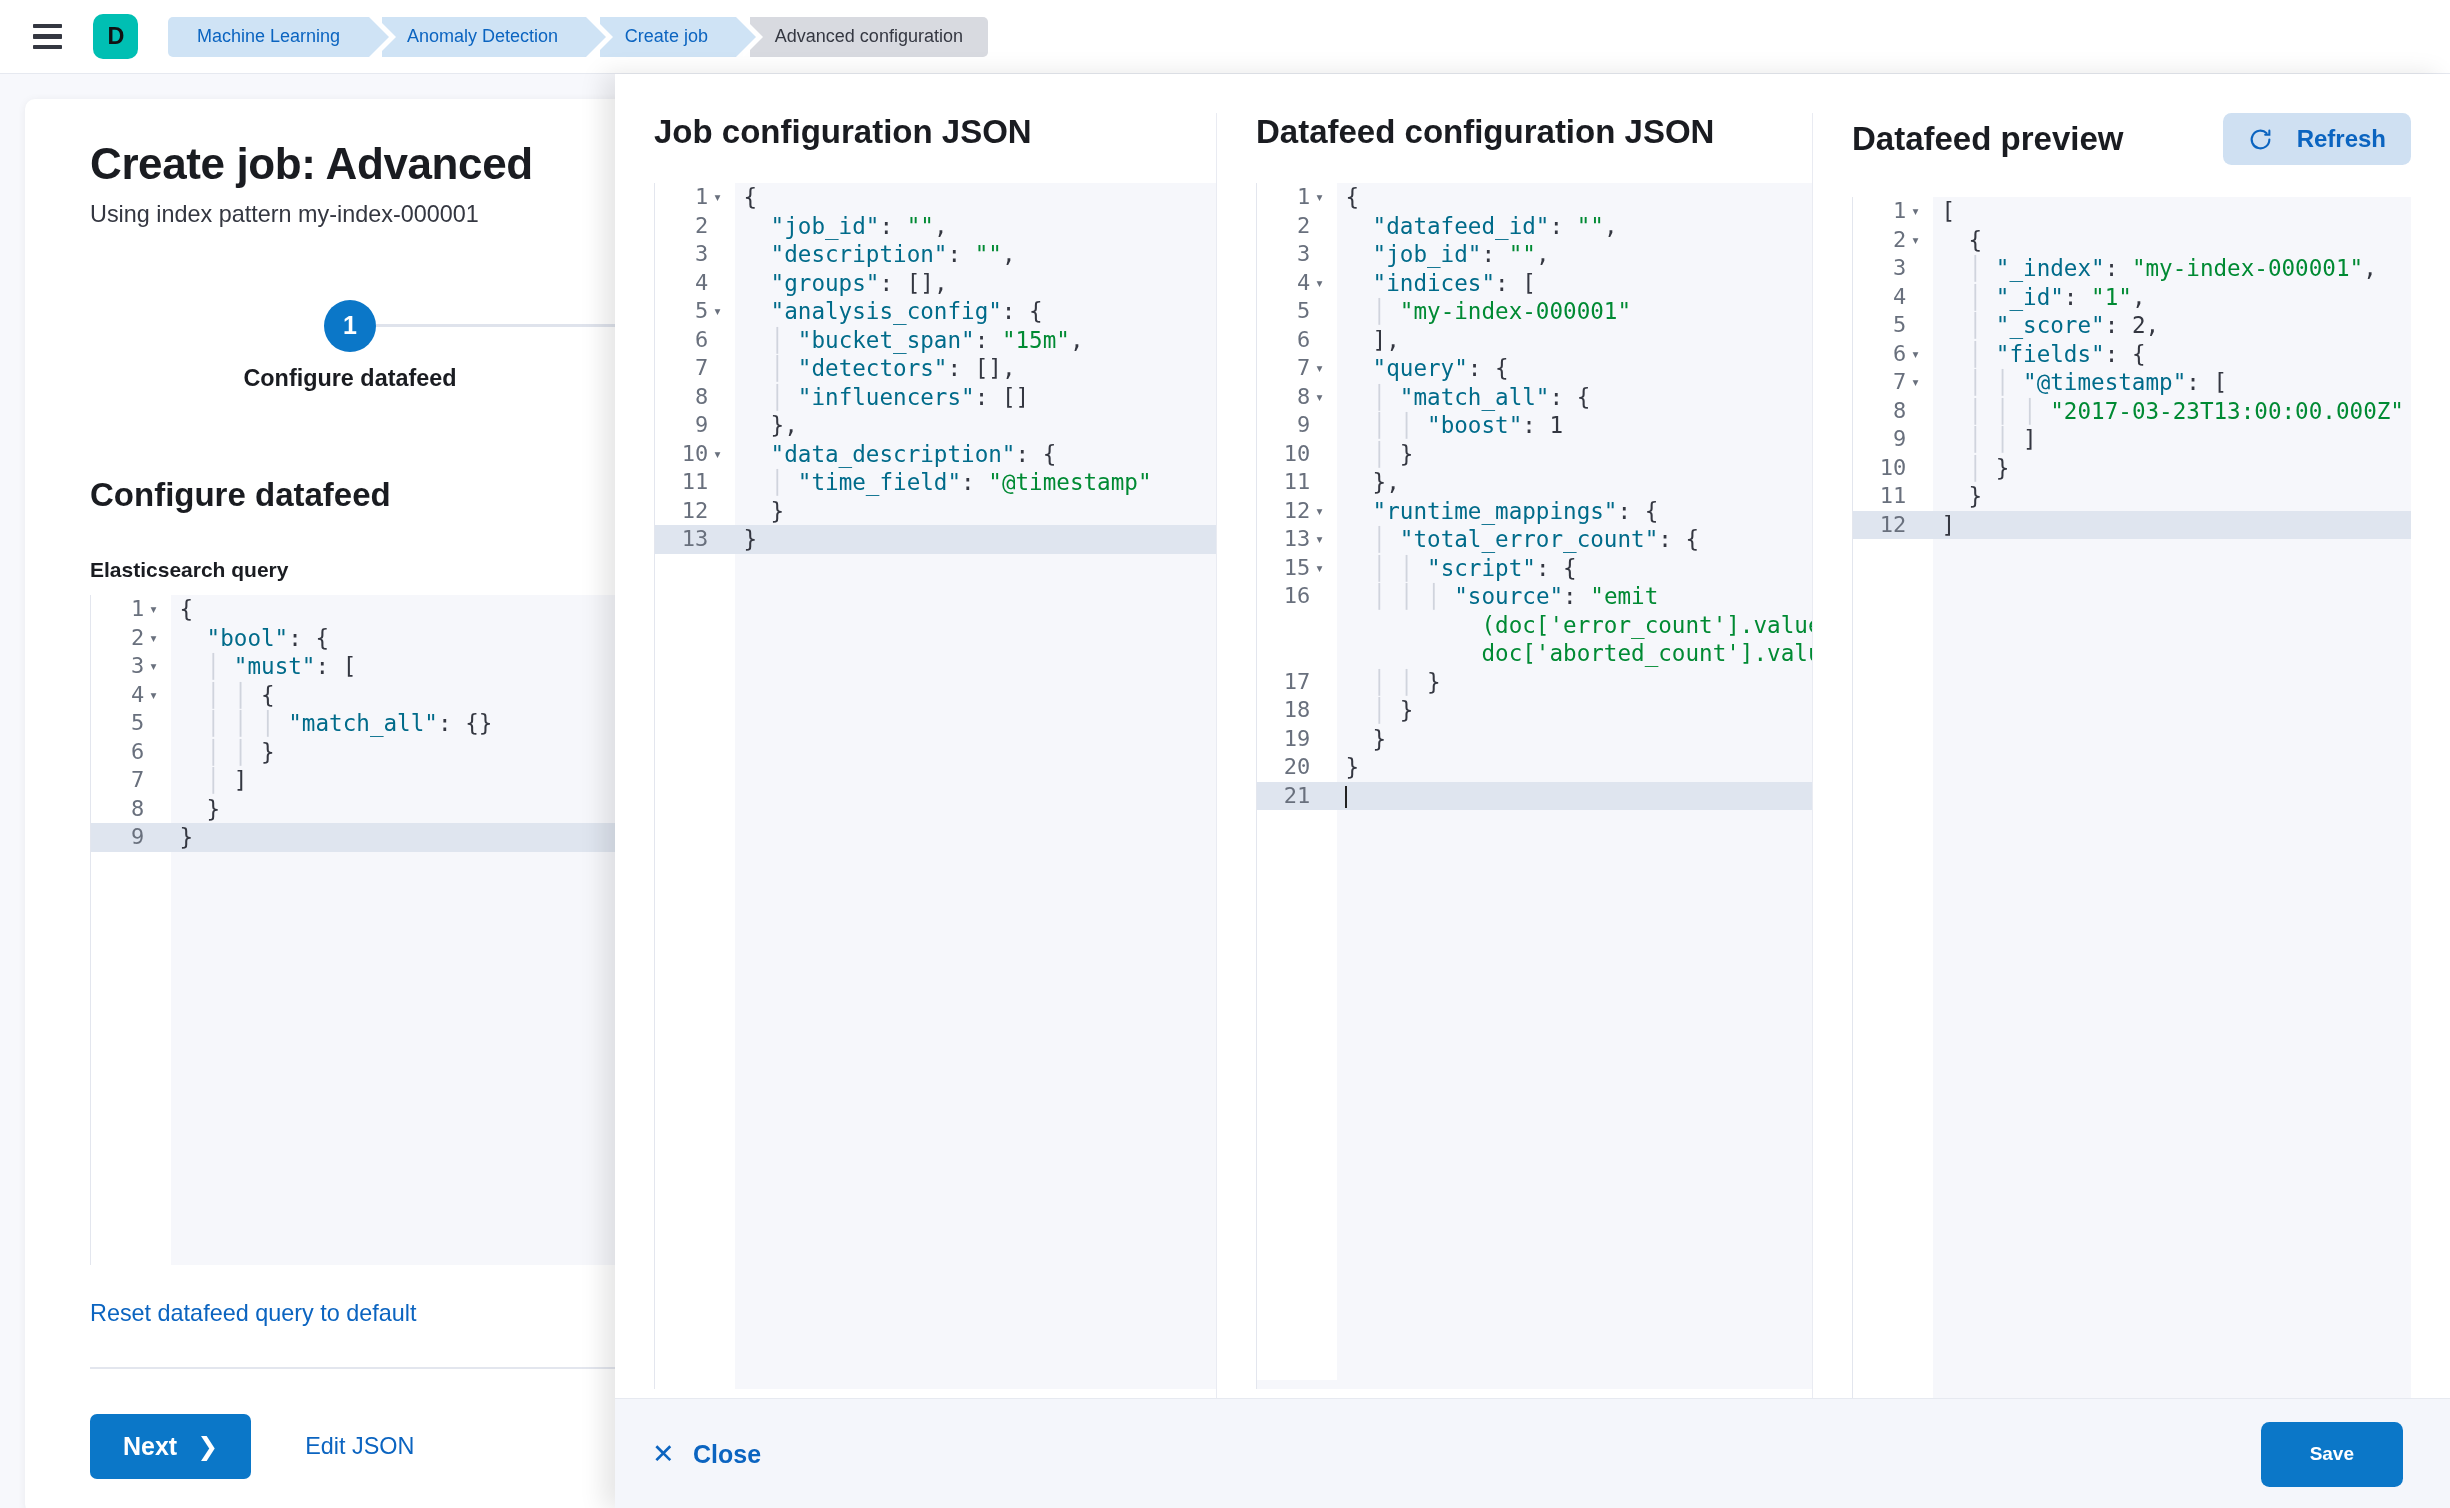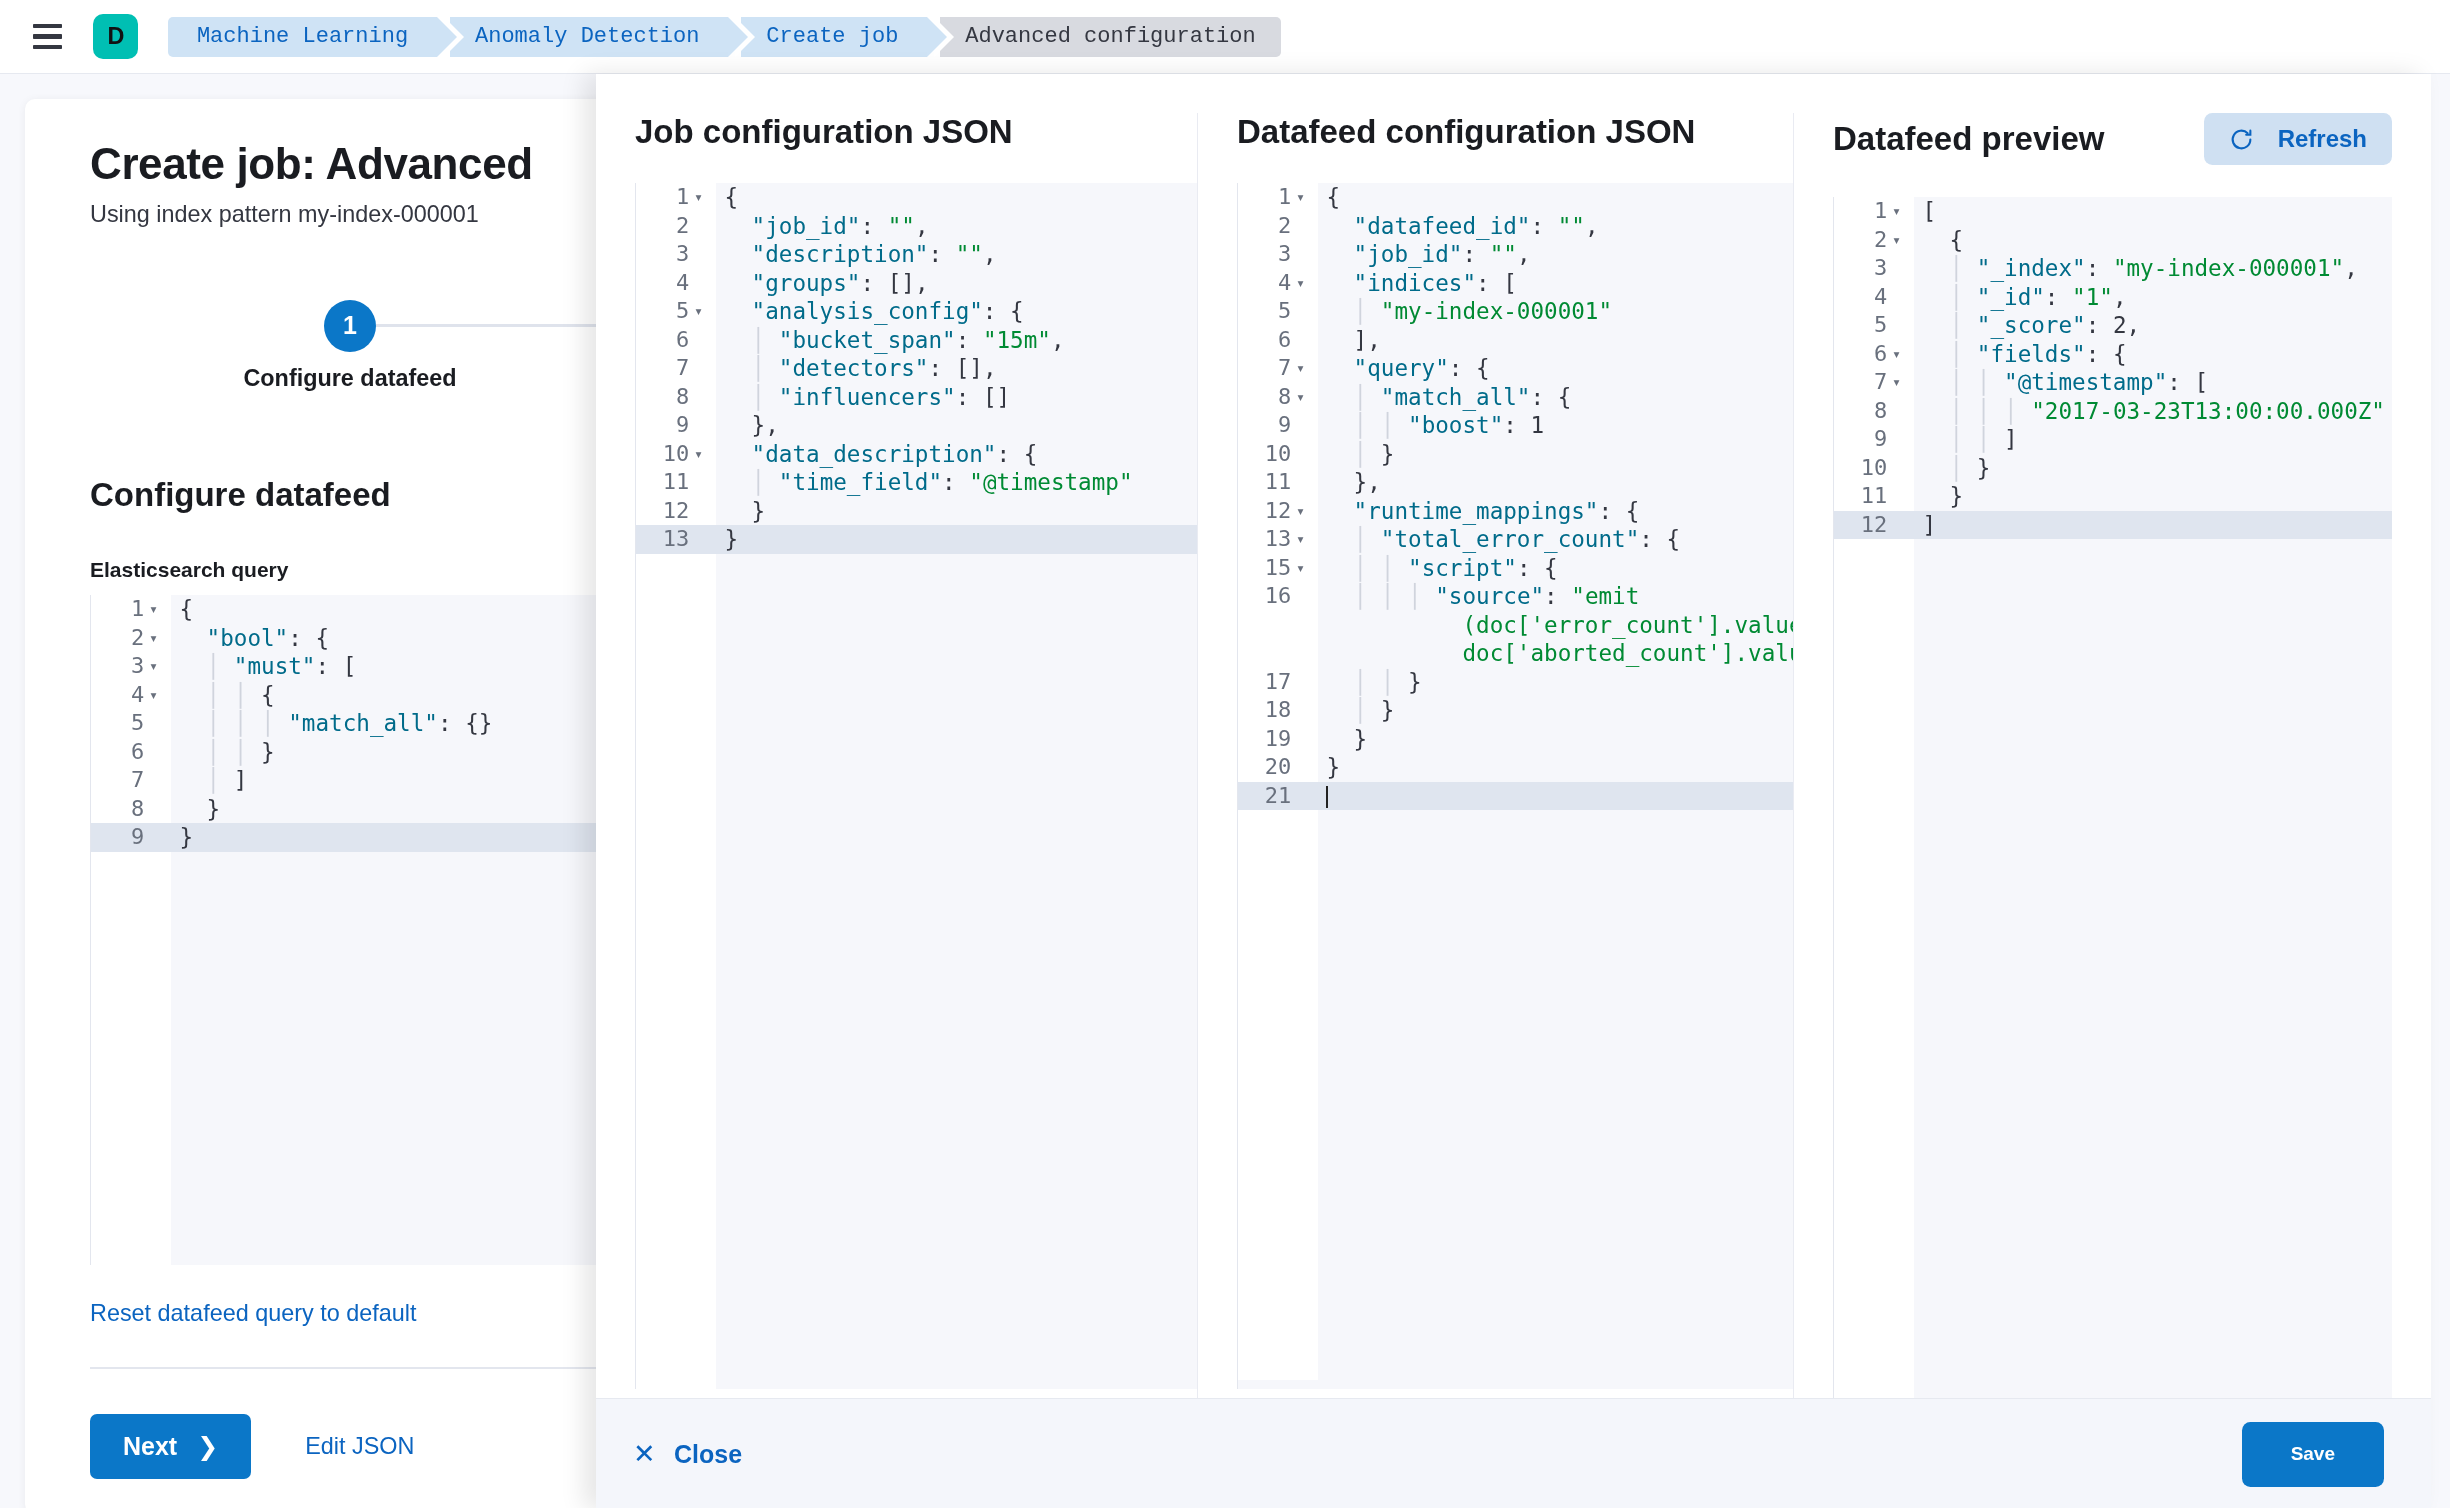--- a/index.html
+++ b/index.html
@@ -27,23 +27,23 @@
   .space-avatar {
     width: 45px; height: 45px; margin-left: 23.4px;
     background: #00BFB3; border-radius: 10px;
     display: flex; align-items: center; justify-content: center;
     color: #111; font-size: 23.4px; font-weight: 700;
   }
 
   .breadcrumbs { display: flex; align-items: center; margin-left: 30px; height: 45px; }
   .crumb {
     position: relative; height: 40px; display: flex; align-items: center;
-    background: #cfe3f5; color: #0b64c0; font-size: 22px;
+    background: #cfe3f5; color: #0b64c0; font-size: 18px;
     padding: 0 28.5px 0 25px; margin-right: 13.4px;
-    text-decoration: none; white-space: nowrap; font-family: Liberation Mono, monospace;
+    text-decoration: none; white-space: nowrap;
   }
   .crumb:first-child { border-radius: 5px 0 0 5px; padding-left: 28.5px; }
   .crumb::after {
     content: ""; position: absolute; right: -20px; top: 0;
     width: 0; height: 0;
     border-top: 20px solid transparent;
     border-bottom: 20px solid transparent;
     border-left: 20px solid #cfe3f5;
     z-index: 2;
   }
@@ -131,21 +131,21 @@
   .btn-primary {
     background: #0B77C8; color: #fff; border: none; border-radius: 7px;
     height: 65px; padding: 0 33px; font-size: 25px; font-weight: 700;
     display: inline-flex; align-items: center; gap: 20px; cursor: pointer;
     font-family: "Liberation Sans", sans-serif;
   }
   .btn-primary .chev { font-size: 25px; font-weight: 400; }
 
   
   .flyout {
-    position: absolute; left: 596px; top: 74px;
+    position: absolute; left: 615px; top: 74px;
     width: 1835px; height: 1435px;
     background: #ffffff;
     box-shadow: -11.7px 0 23.4px rgba(0,0,0,0.10);
     display: flex; flex-direction: column;
   }
   .flyout-body { flex: 1; display: flex; padding: 39px 0 0 0; overflow: hidden; }
   .fcol { display: flex; flex-direction: column; height: 100%; }
   .fcol-head { display: flex; align-items: center; justify-content: space-between;
                padding: 0 0 32px 0; }
   .fcol-title { font-size: 33px; font-weight: 700; color: #1a1c21; white-space: nowrap; }

